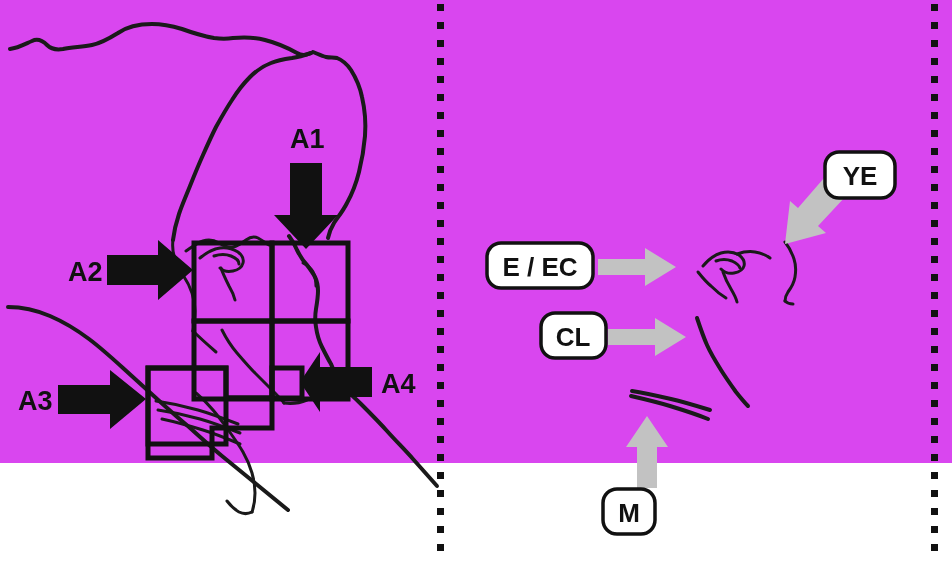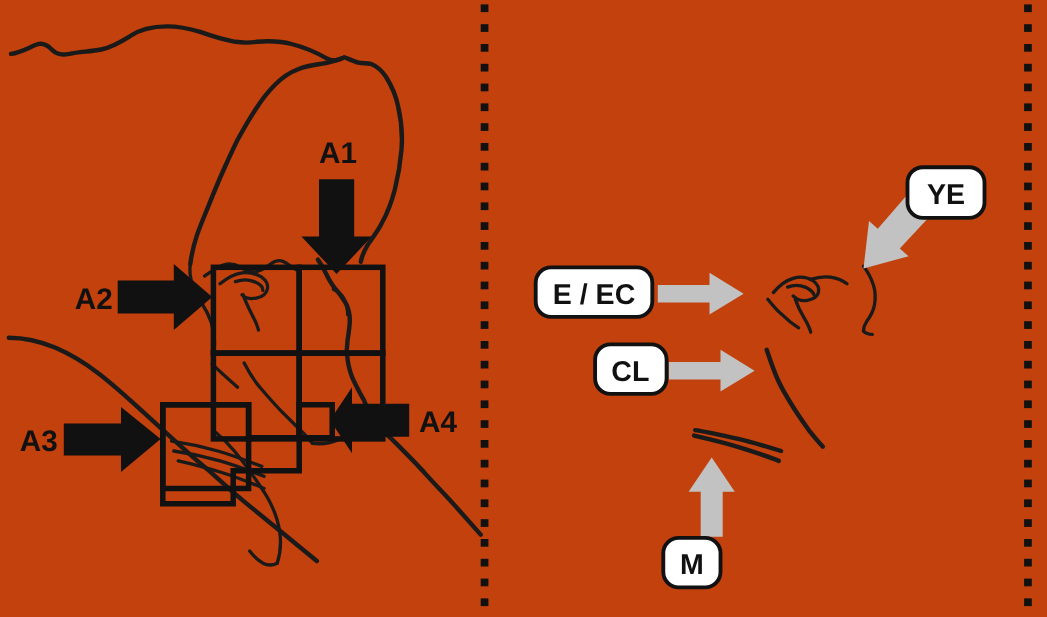--- a/index.html
+++ b/index.html
@@ -9,22 +9,22 @@
   }
   body {
     width: 952px;
     height: 561px;
     font-family: "Liberation Sans", sans-serif;
     overflow: hidden;
   }
   #figure-root {
     position: relative;
     width: 952px;
-    height: 561px;
-    background: #c2410c;
+    height: 463px;
+    background: #d946ef;
   }
   svg.figure-canvas {
     position: absolute;
     top: 0;
     left: 0;
     width: 952px;
     height: 561px;
     display: block;
   }
   .anat-stroke {

